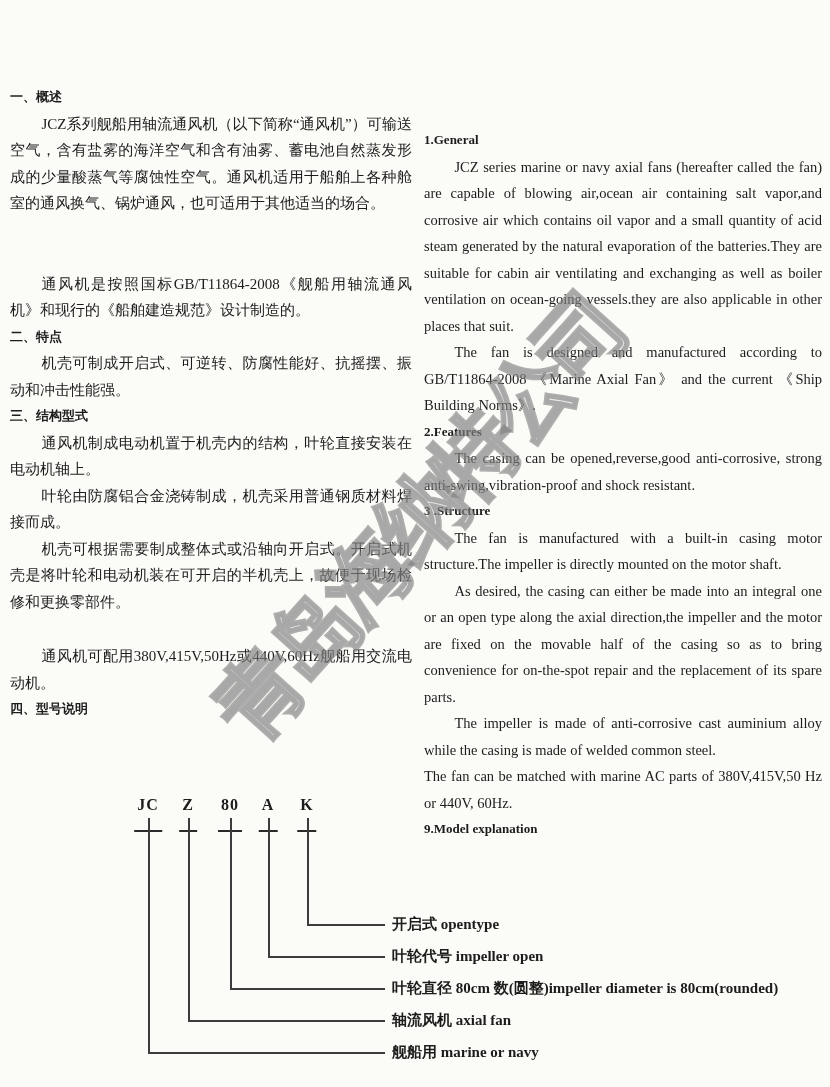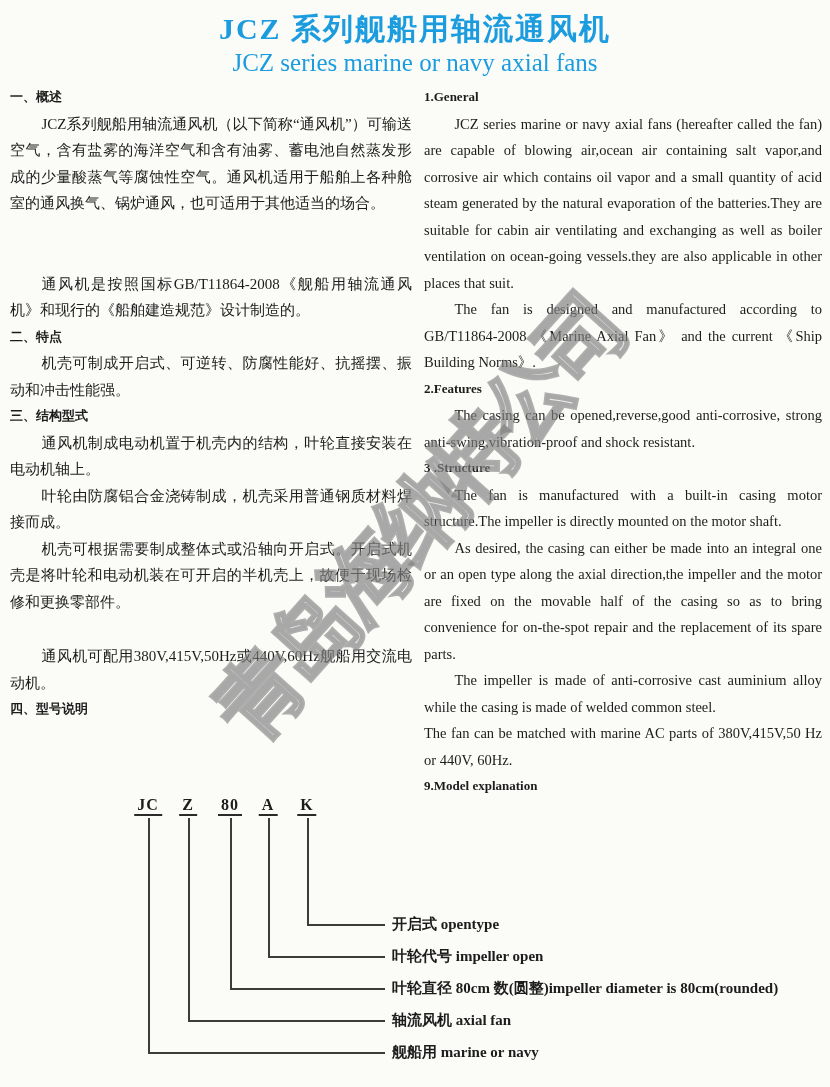--- a/index.html
+++ b/index.html
@@ -35,53 +35,49 @@
     color:rgba(150,150,150,0.15);
     -webkit-text-stroke:3px rgba(128,128,128,0.62);
     font-family:"Liberation Serif","DejaVu Serif",serif;
     pointer-events:none;
     z-index:3;
   }
 
   
   .col{position:absolute;top:84px;z-index:2;}
   #col-left{left:10px;width:402px;font-size:15px;line-height:26.5px;text-align:justify;}
-  #col-right{left:424px;width:398px;font-size:14.5px;line-height:26.5px;text-align:justify;}
+  #col-right{left:424px;width:398px;font-size:14.5px;line-height:26.5px;text-align:justify;margin-top:43px;}
   .col h3.heading{
     font-size:13px;font-weight:bold;margin:0;line-height:26.5px;
     text-align:left;
   }
   .col p.para{margin:0;text-indent:2.1em;}
   .col p.noindent{text-indent:0;}
   .gap-lg{margin-top:54px !important;}
   .gap-sm{margin-top:28px !important;}
 
   
   #diagram{position:absolute;inset:0;z-index:2;}
   .dg-code{
     position:absolute;transform:translateX(-50%);
     font-size:16px;font-weight:bold;letter-spacing:1px;
-    border-bottom:2px solid #2a2a2a;padding:0 3px 0 3px;line-height:18px;
+    border-bottom:2px solid #2a2a2a;padding:0 3px 16px 3px;line-height:18px;
   }
   .dg-vline{position:absolute;width:1.5px;background:#3c3c3c;}
   .dg-hline{position:absolute;height:1.5px;background:#3c3c3c;}
   .dg-label{
     position:absolute;font-size:15px;line-height:22px;white-space:nowrap;
     font-weight:700;
   }
 </style>
 </head>
 <body>
 
 <div class="page">
 
-  <div class="hdr">
-    <h1 class="title-zh accent" style="color: rgb(27, 156, 223);">JCZ 系列舰船用轴流通风机</h1>
-    <h2 class="title-en accent" style="color: rgb(27, 156, 223);">JCZ series marine or navy axial fans</h2>
-  </div>
 
   <div class="watermark">青岛海纳特公司</div>
 
   <section class="col" id="col-left">
       <h3 class="heading">一、概述</h3>
       <p class="para">JCZ系列舰船用轴流通风机（以下简称“通风机”）可输送空气，含有盐雾的海洋空气和含有油雾、蓄电池自然蒸发形成的少量酸蒸气等腐蚀性空气。通风机适用于船舶上各种舱室的通风换气、锅炉通风，也可适用于其他适当的场合。</p>
       <p class="para gap-lg">通风机是按照国标GB/T11864-2008《舰船用轴流通风机》和现行的《船舶建造规范》设计制造的。</p>
       <h3 class="heading">二、特点</h3>
       <p class="para">机壳可制成开启式、可逆转、防腐性能好、抗摇摆、振动和冲击性能强。</p>
       <h3 class="heading">三、结构型式</h3>

